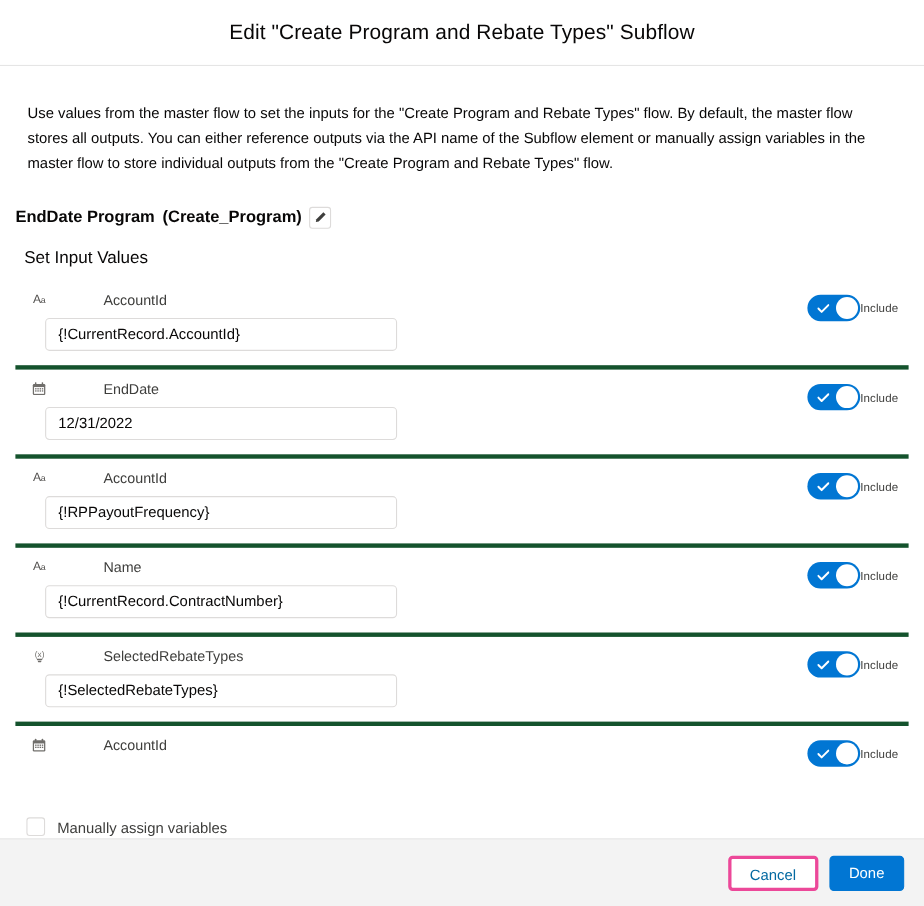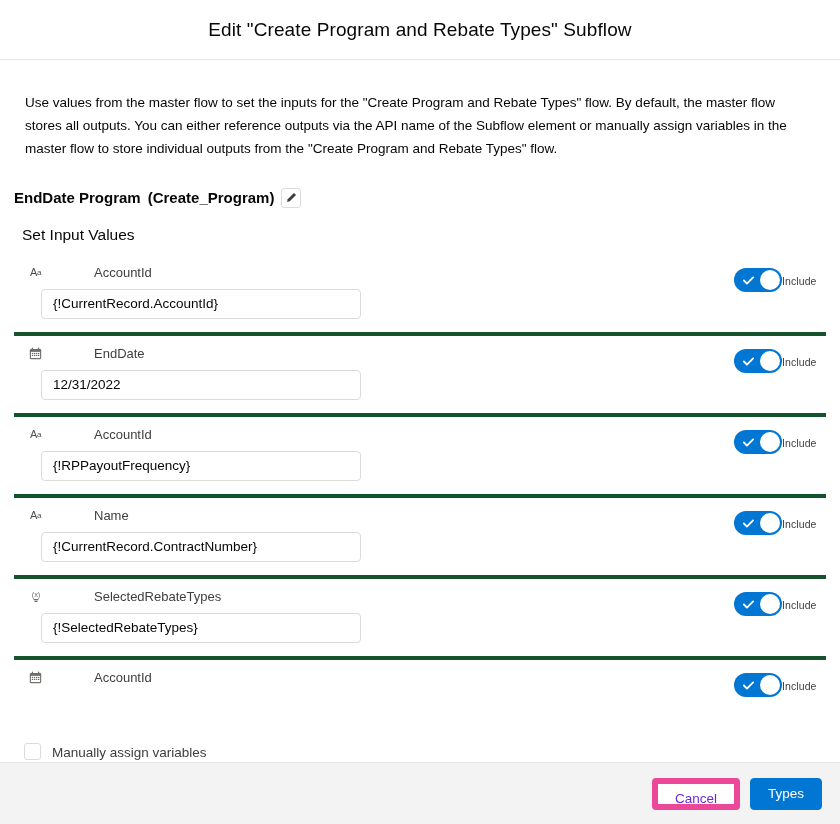--- a/index.html
+++ b/index.html
@@ -245,22 +245,22 @@
     font-size: 13.5px;
     height: 32px;
     border-radius: 4px;
     cursor: pointer;
     padding: 0 17px;
     box-sizing: border-box;
     line-height: 30px;
   }
   .btn-neutral {
     background: #ffffff;
-    border: 6px solid #ec4899;
-    color: #6d28d9;
+    border: 3px solid #ec4899;
+    color: #0369a1;
   }
   .btn-brand {
     background: #0176d3;
     border: 1px solid #0176d3;
     color: #ffffff;
   }
 </style>
 </head>
 <body>
 
@@ -443,16 +443,16 @@
 
     <div class="checkbox-row">
       <span class="checkbox-box"></span>
       <span class="checkbox-label">Manually assign variables</span>
     </div>
 
   </div>
 
   <div class="modal-footer">
     <button class="btn btn-neutral">Cancel</button>
-    <button class="btn btn-brand">Types</button>
+    <button class="btn btn-brand">Done</button>
   </div>
 
 </div>
 
 </body></html>

